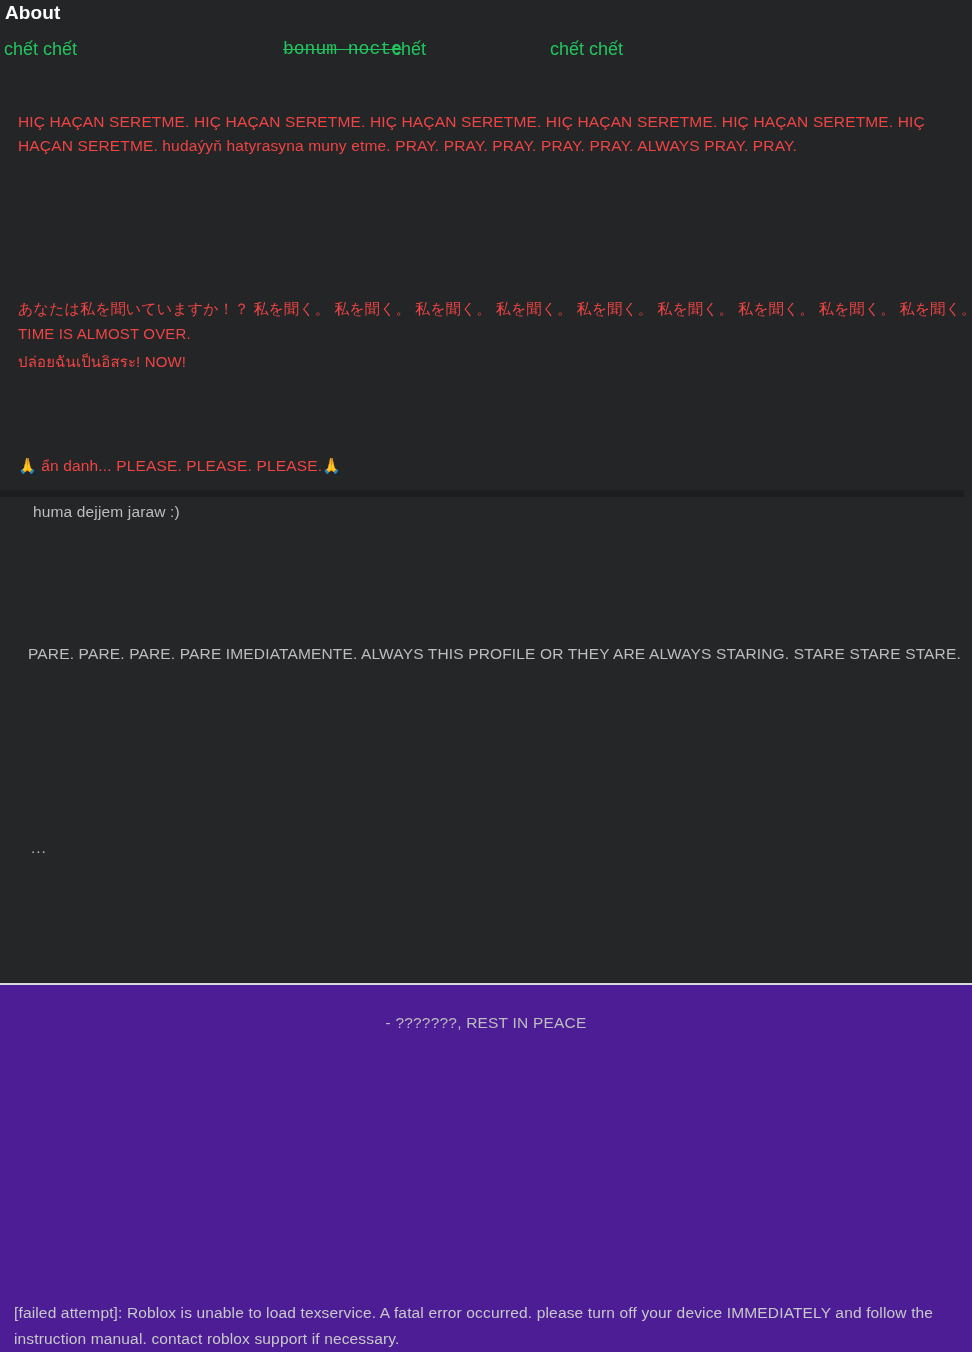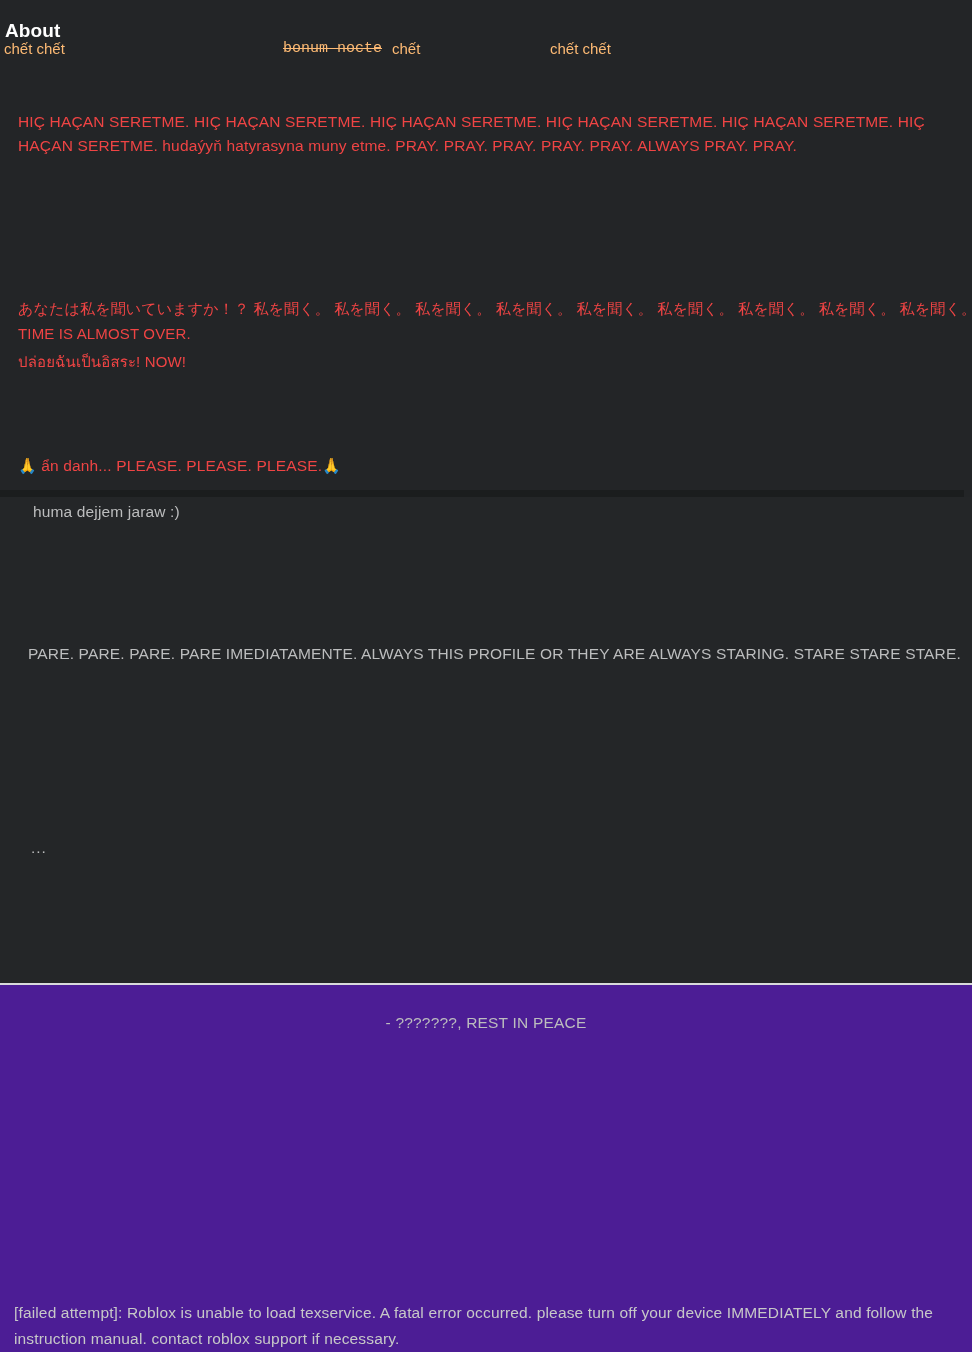--- a/index.html
+++ b/index.html
@@ -32,36 +32,36 @@
     width: 972px;
     height: 490px;
     background: #232527;
     box-sizing: border-box;
     padding: 0;
   }
 
   .about-title {
     position: absolute;
     left: 5px;
-    top: 19px;
+    top: 1px;
     font-size: 19px;
     font-weight: bold;
     color: #ffffff;
     letter-spacing: 0.1px;
     line-height: 24px;
   }
 
   .tagline-row {
     position: absolute;
     left: 0;
     top: 38px;
     width: 808px;
     height: 22px;
-    font-size: 15px;
-    color: #fdba74;
+    font-size: 18px;
+    color: #22c55e;
     line-height: 22px;
     white-space: pre;
   }
   .tagline-a { position: absolute; left: 4px;   top: 0; }
   .tagline-b { position: absolute; left: 283px; top: 0; text-decoration: line-through; text-decoration-thickness: 1px; font-family: Liberation Mono, monospace; }
   .tagline-c { position: absolute; left: 392px; top: 0; }
   .tagline-d { position: absolute; left: 550px; top: 0; }
 
   .body-block {
     position: absolute;

